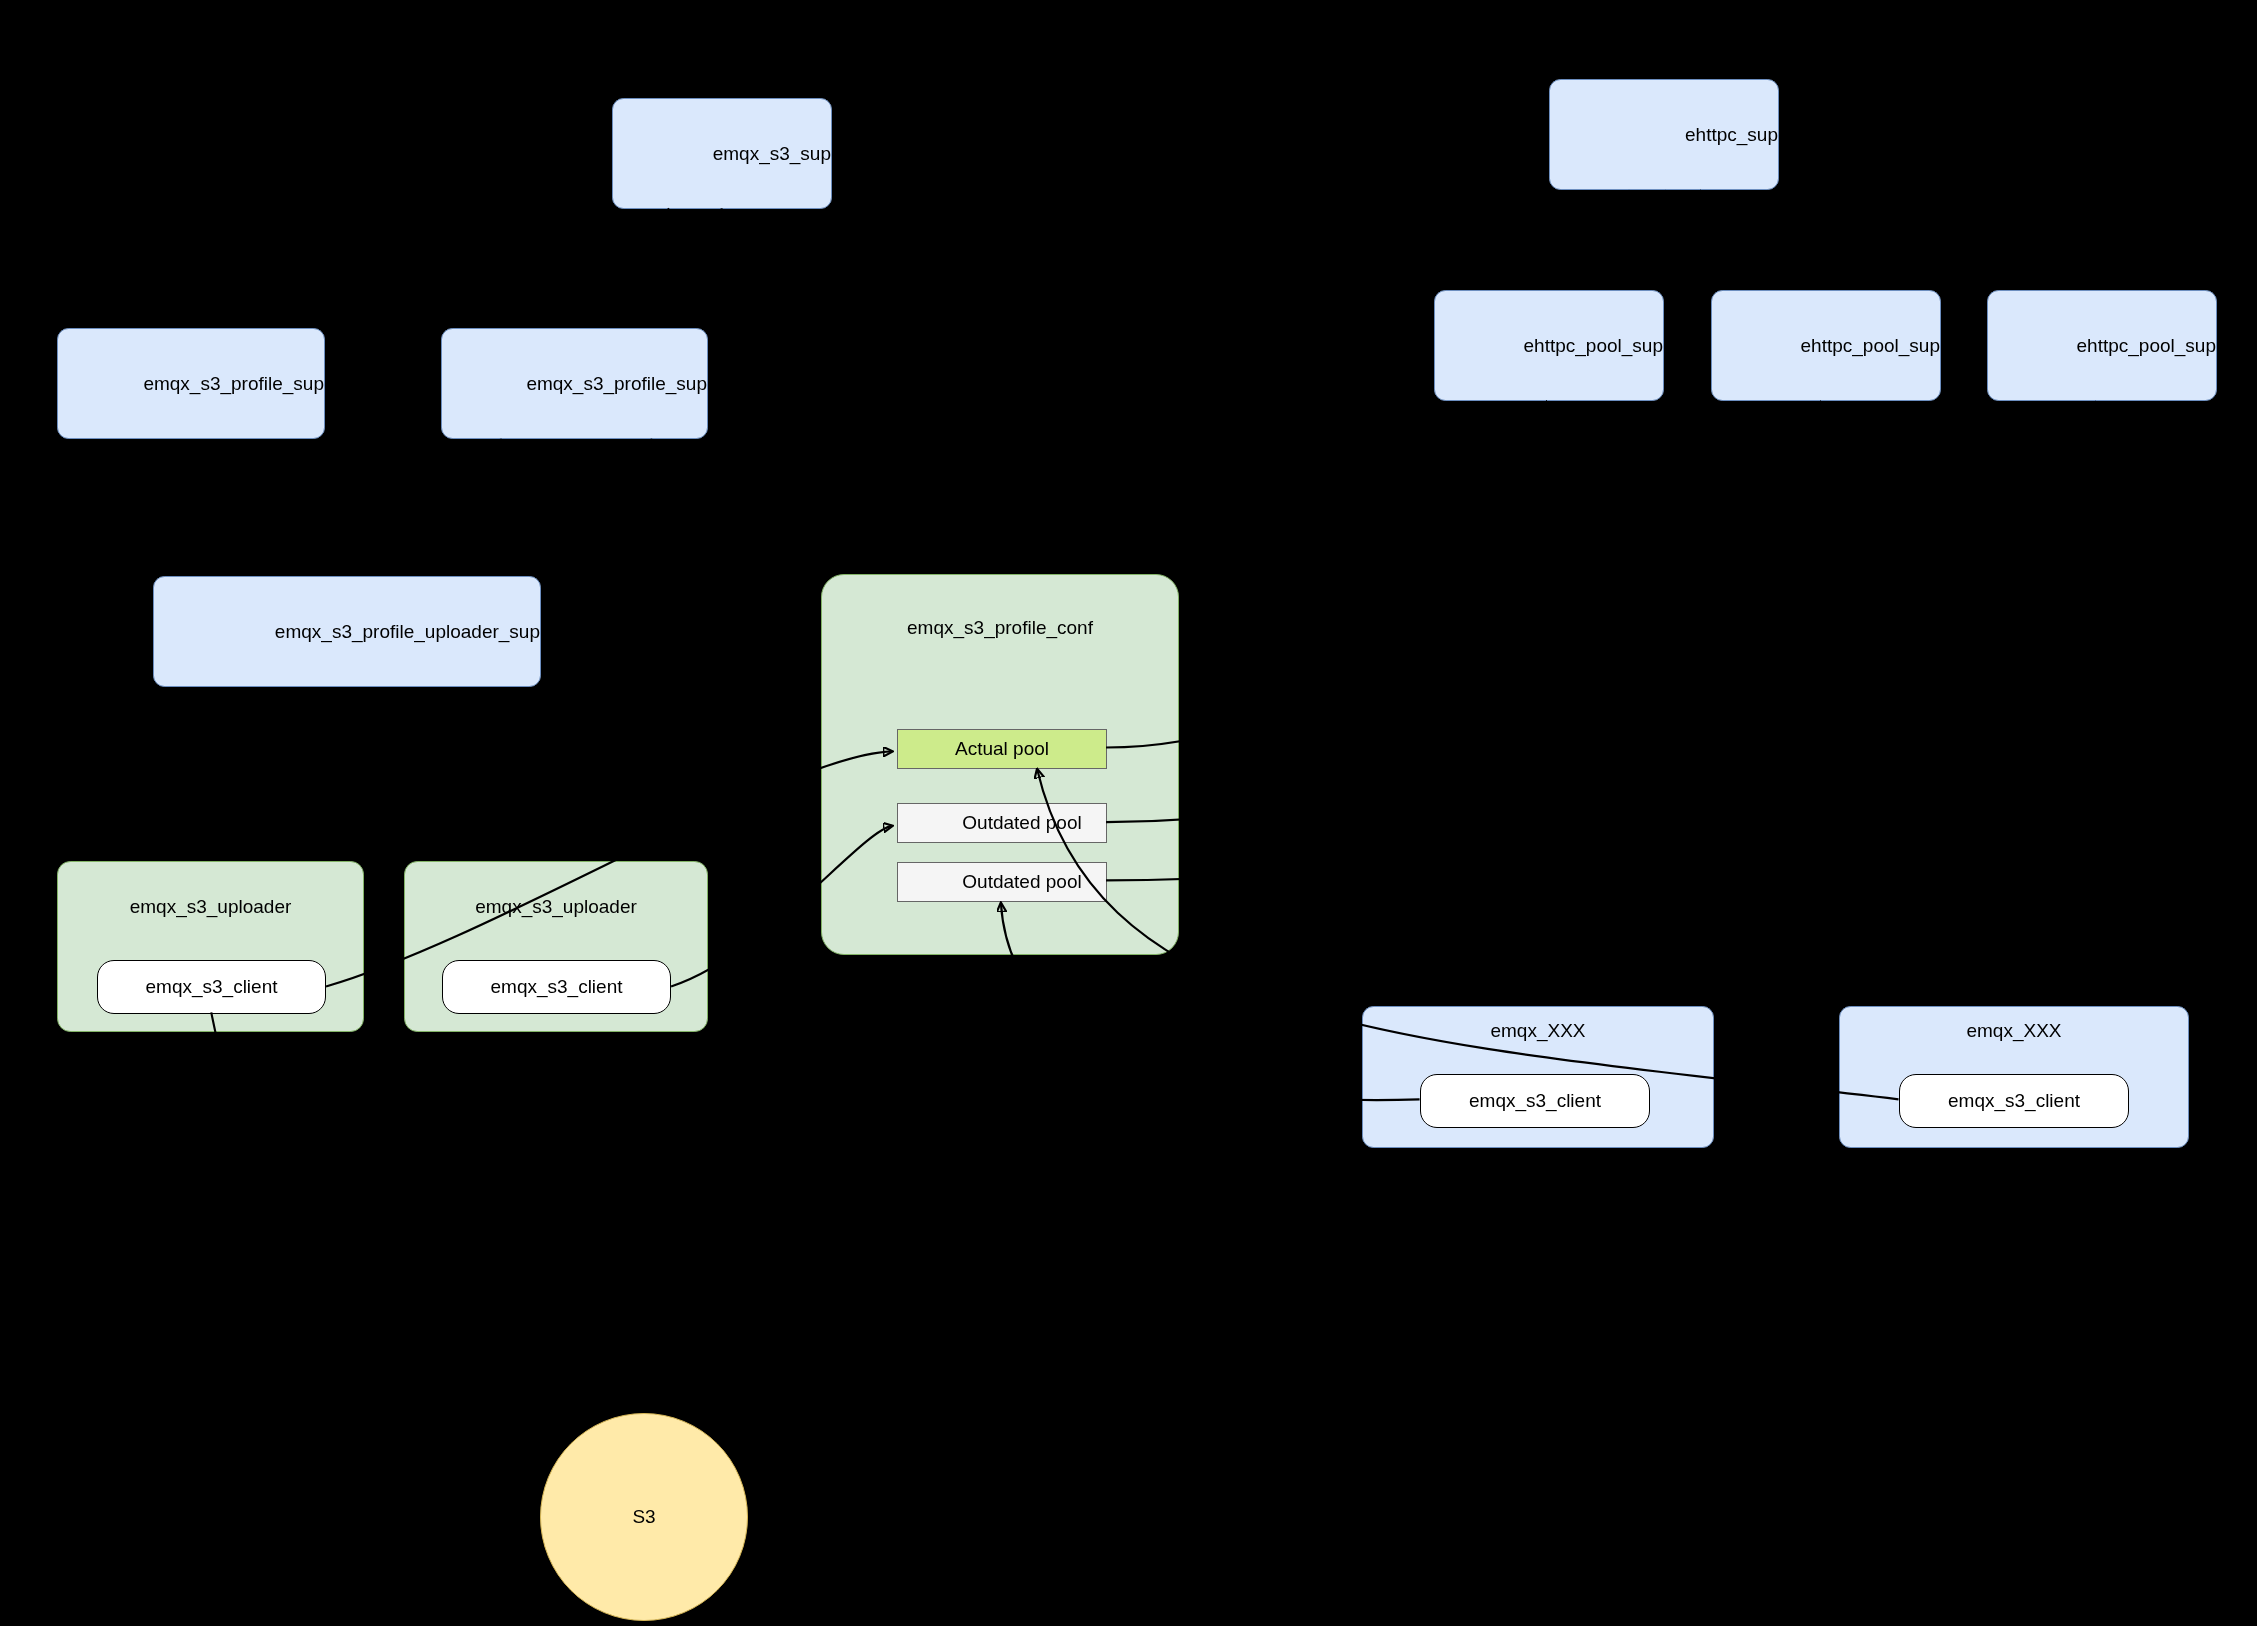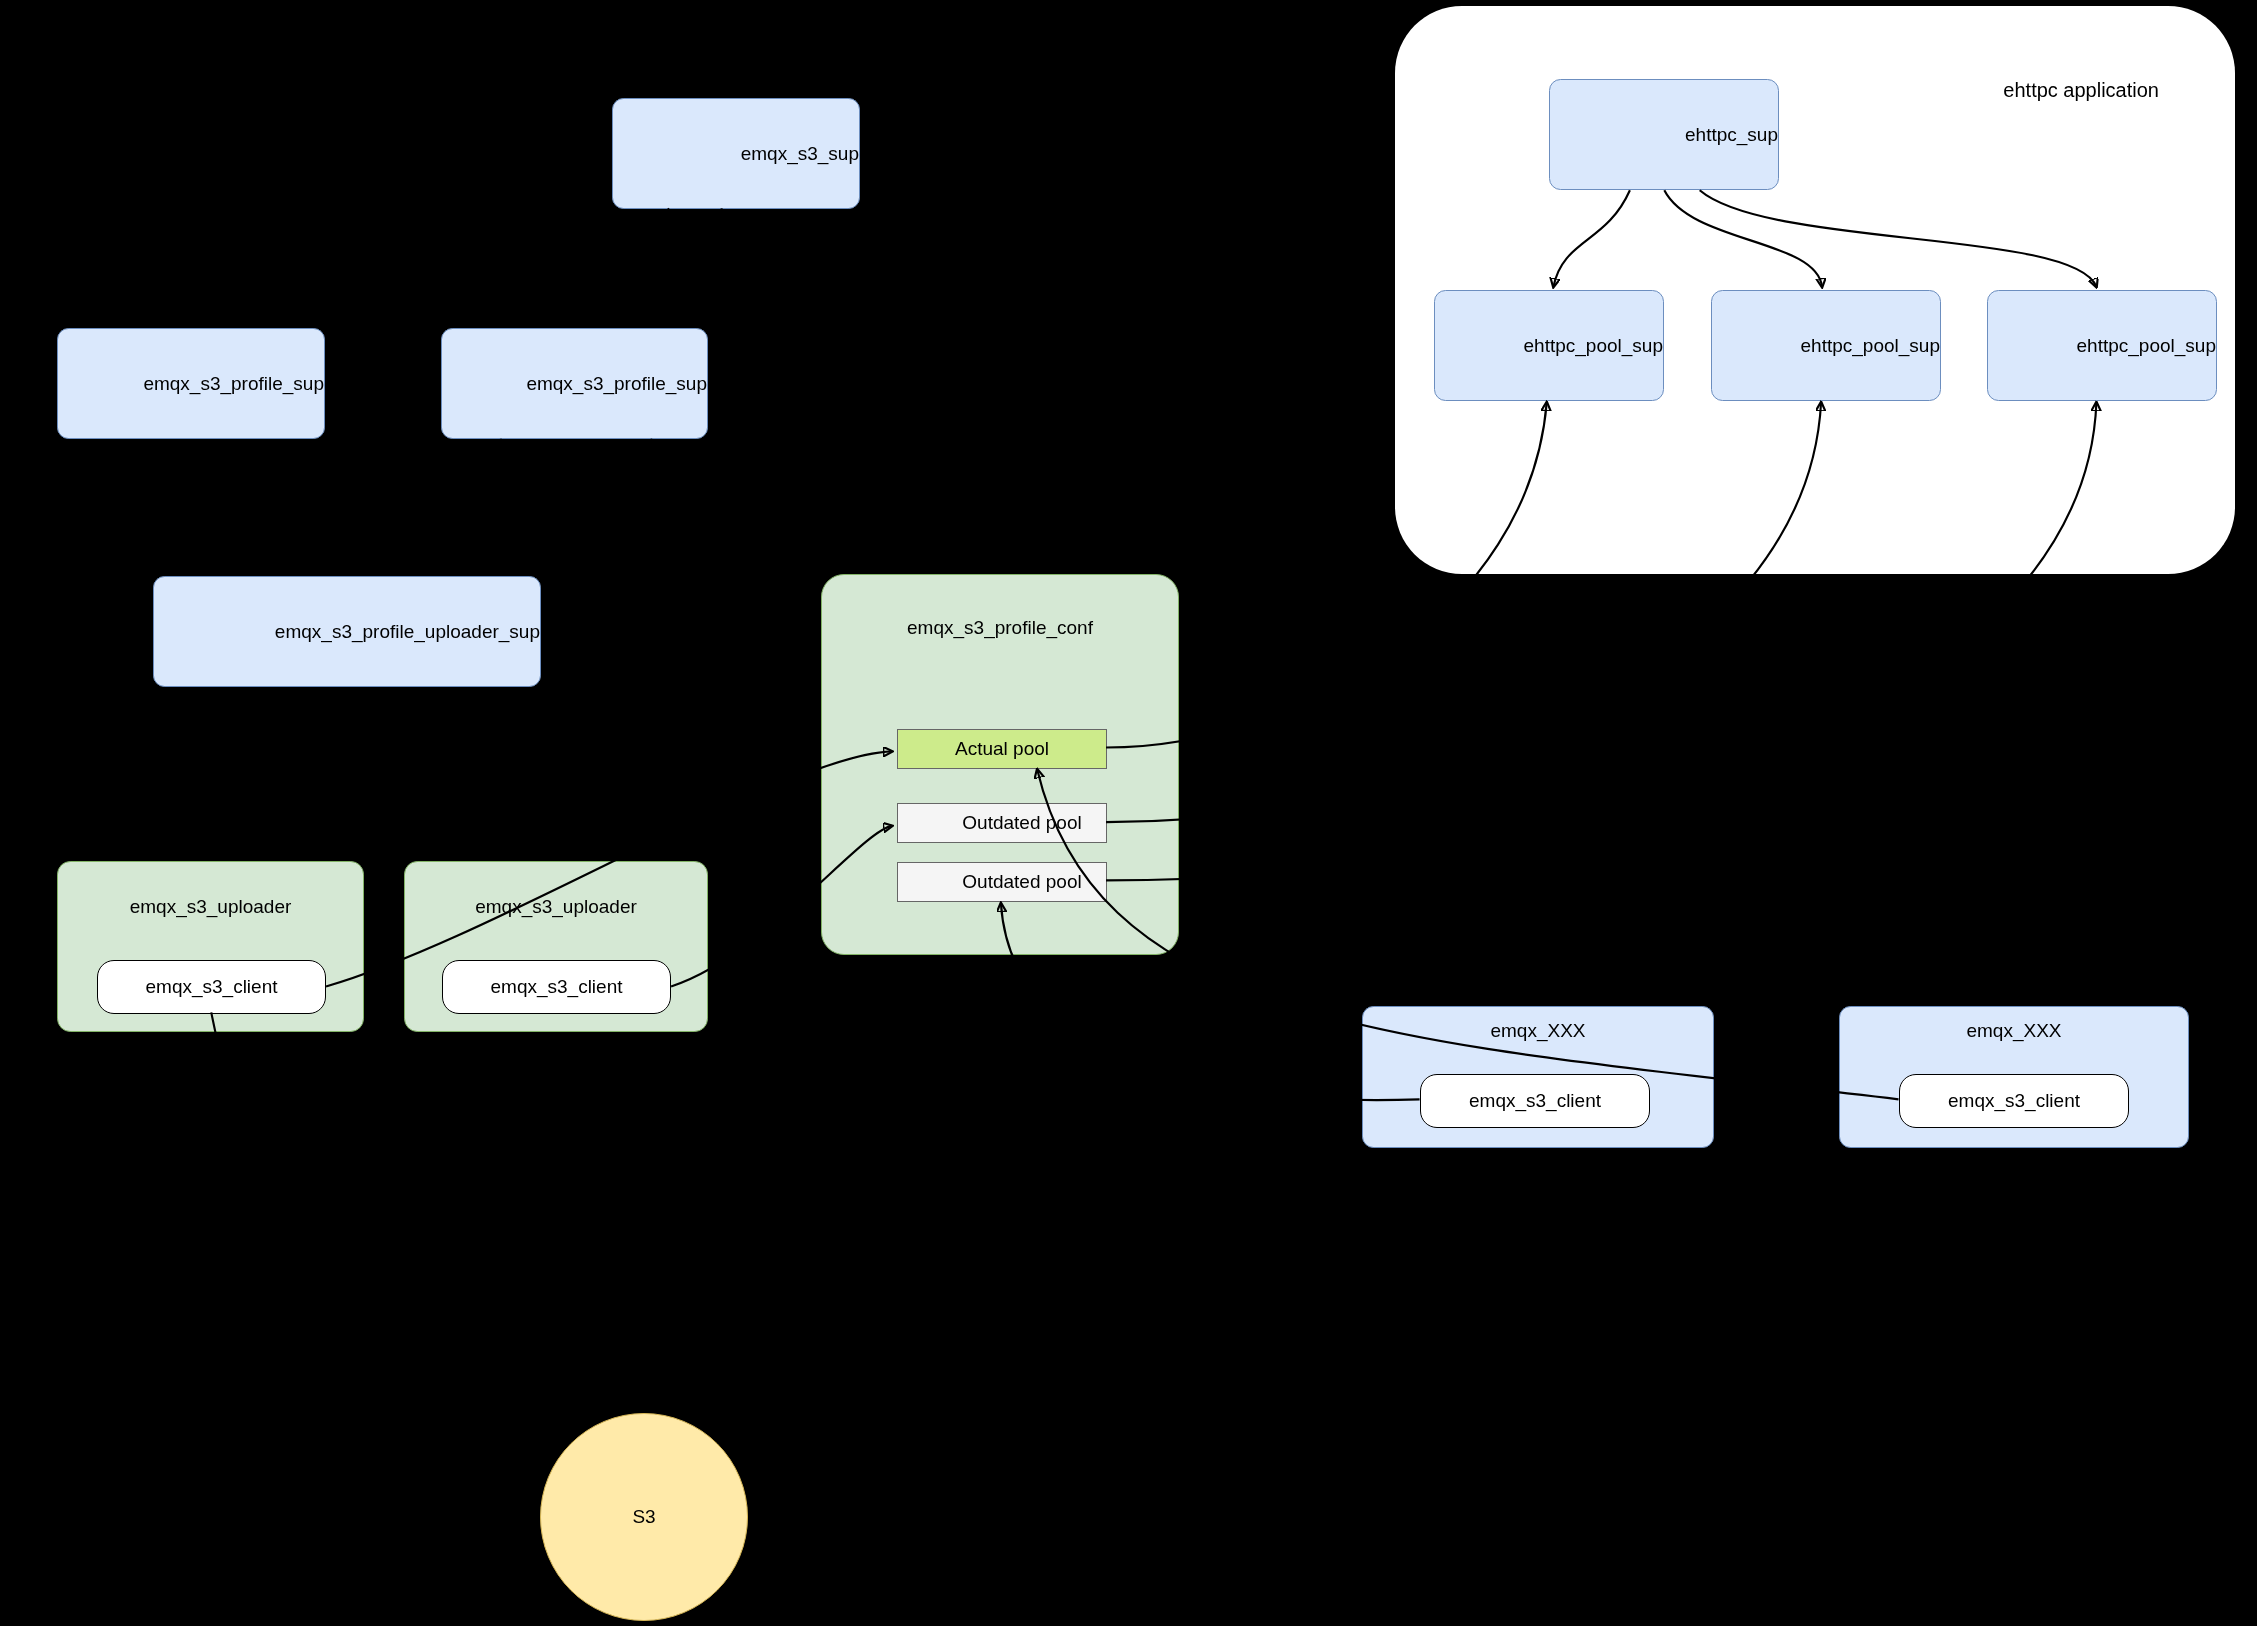--- a/index.html
+++ b/index.html
@@ -78,21 +78,21 @@
   }
   .pool{
     border:1.9px solid var(--pool-border);
     border-radius:0;
     font-size:19px;
   }
   #box-actual-pool{background:var(--actual-pool-fill);}
   #box-outdated-1,#box-outdated-2{background:var(--outdated-pool-fill);padding-left:40px;}
 
   
-  #box-s3-sup{left:612px;top:98px;width:248px;height:111px;}
+  #box-s3-sup{left:612px;top:98px;width:220px;height:111px;}
   #box-profile-sup-1{left:57px;top:328px;width:268px;height:111px;}
   #box-profile-sup-2{left:441px;top:328px;width:267px;height:111px;}
   #box-uploader-sup{left:153px;top:576px;width:388px;height:111px;}
 
   #box-profile-conf{left:821px;top:574px;width:358px;height:381px;border-radius:23px;}
   #box-profile-conf .node-title{position:absolute;top:42px;left:0;right:0;text-align:center;}
   #box-actual-pool{left:75px;top:154px;width:210px;height:40px;}
   #box-outdated-1{left:75px;top:228px;width:210px;height:40px;}
   #box-outdated-2{left:75px;top:287px;width:210px;height:40px;}
 
@@ -130,23 +130,20 @@
     fill:none;
     stroke:var(--edge);
     stroke-width:2.25;
   }
 </style>
 </head>
 <body>
 
 <div class="canvas">
 
-  <div class="app-container" id="right-container">
-    <div class="container-title">ehttpc application</div>
-  </div>
 
   <div class="node blue" id="box-s3-sup">
     <span>emqx_s3_sup</span>
   </div>
   <div class="node blue" id="box-profile-sup-1">
     <span>emqx_s3_profile_sup</span>
   </div>
   <div class="node blue" id="box-profile-sup-2">
     <span>emqx_s3_profile_sup</span>
   </div>

